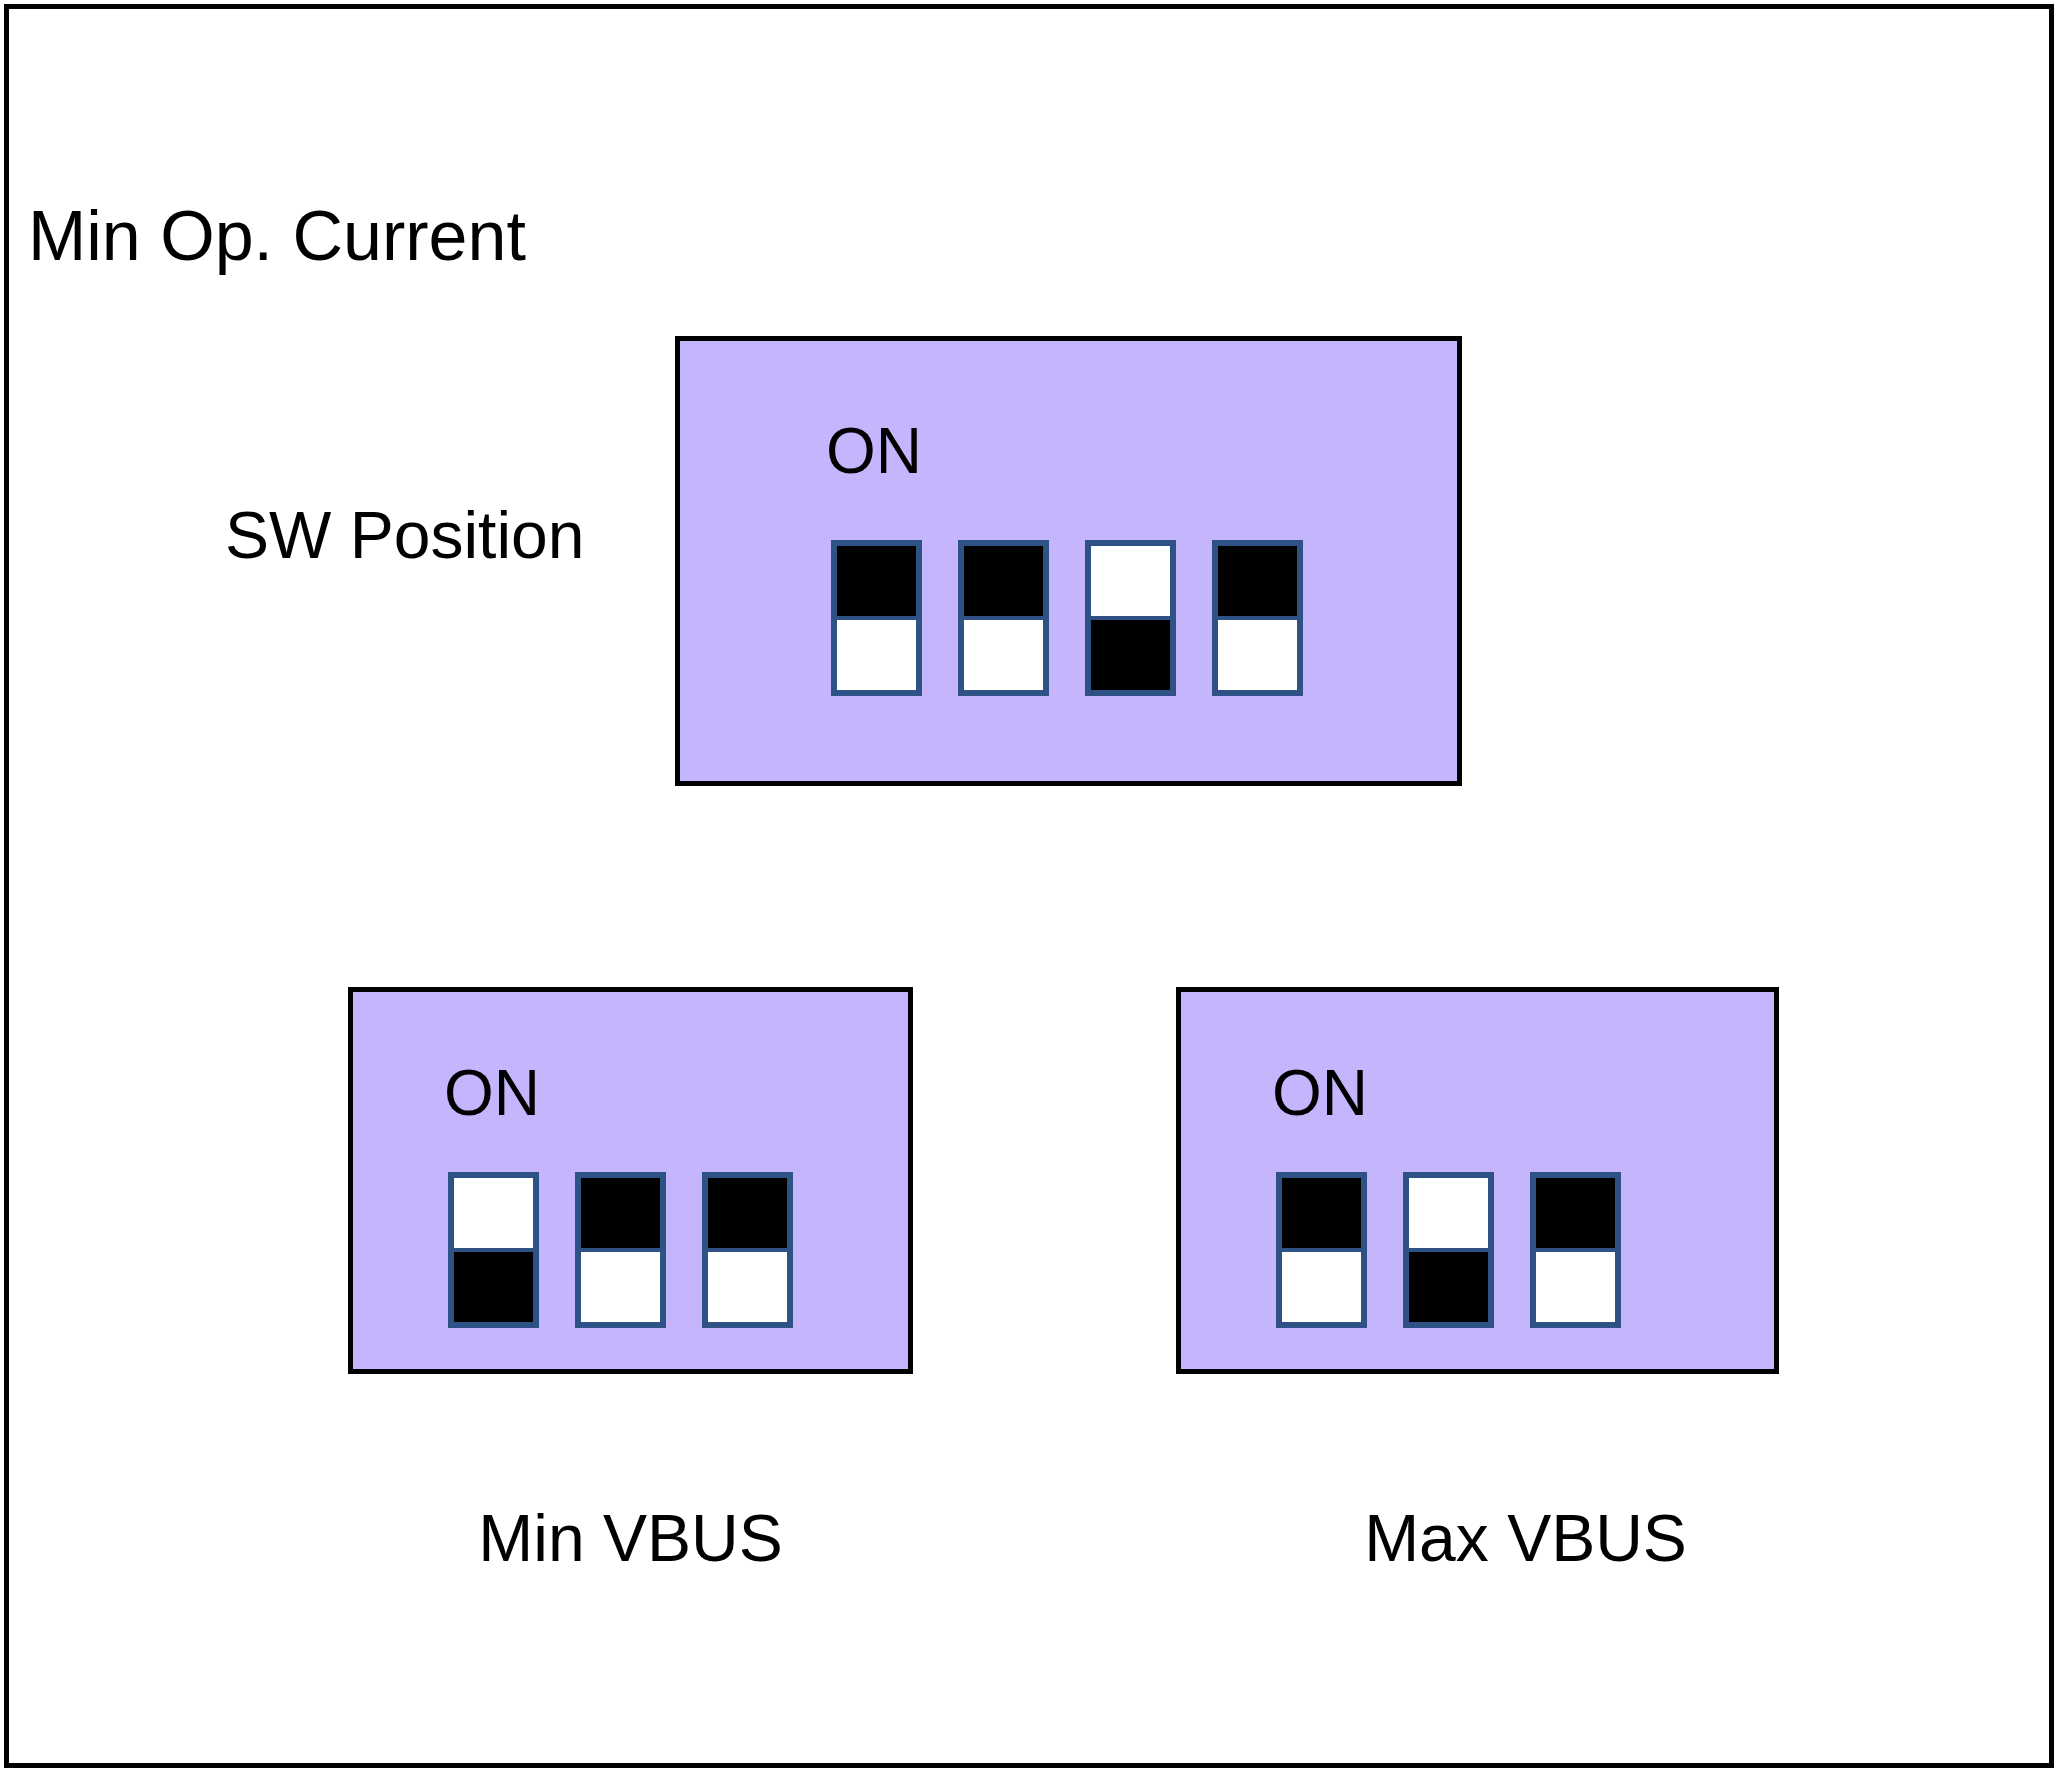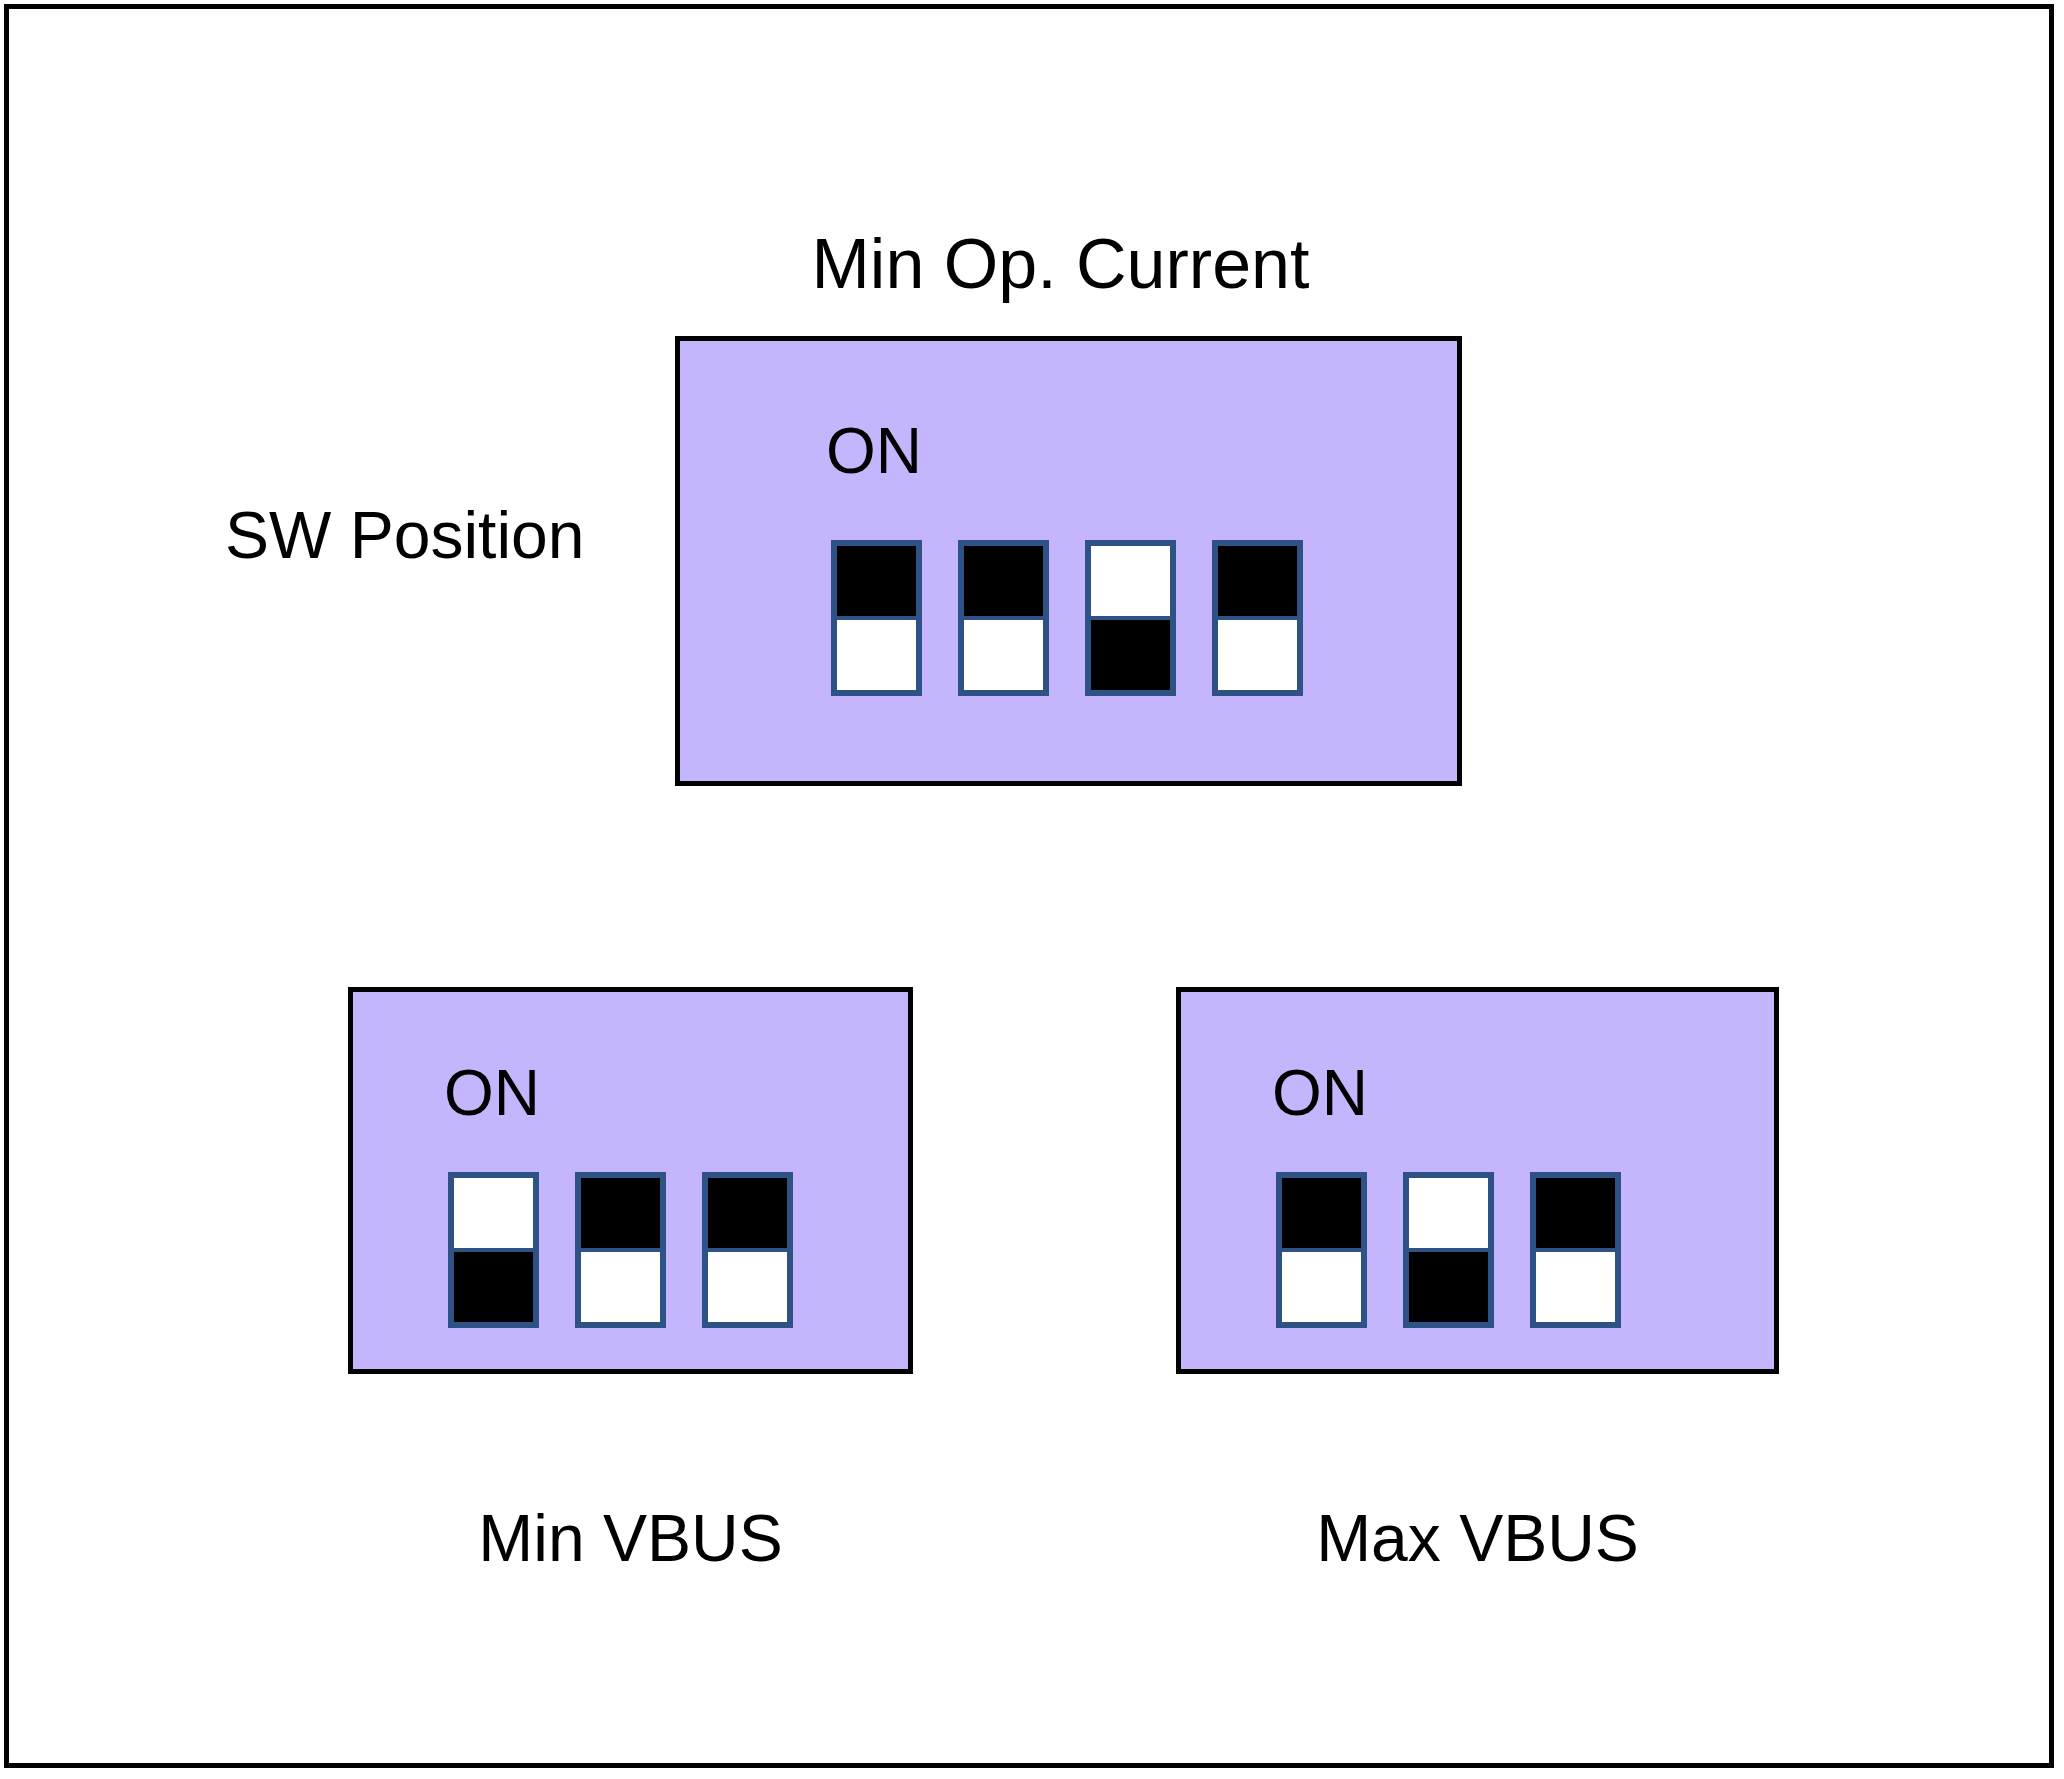--- a/index.html
+++ b/index.html
@@ -36,23 +36,22 @@
     color: #000000;
     font-weight: 400;
     white-space: nowrap;
     line-height: 1;
   }
 
   #title-min-op-current {
     left: 0;
     top: 201px;
     width: 2065px;
-    text-align: center;
+    text-align: left;
     font-size: 70px;
-    margin-top: 28px;
   }
   
   #title-min-op-current span {
     position: relative;
     left: 28px;
   }
 
   #label-sw-position {
     left: 225px;
     top: 502px;
@@ -61,21 +60,21 @@
 
   #caption-min-vbus {
     left: 348px;
     top: 1505px;
     width: 565px;
     text-align: center;
     font-size: 66px;
   }
 
   #caption-max-vbus {
-    left: 1176px;
+    left: 1224px;
     top: 1505px;
     width: 603px;
     text-align: center;
     font-size: 66px;
   }
 
   
   .dip-box {
     position: absolute;
     border: 5.7px solid #000000;

